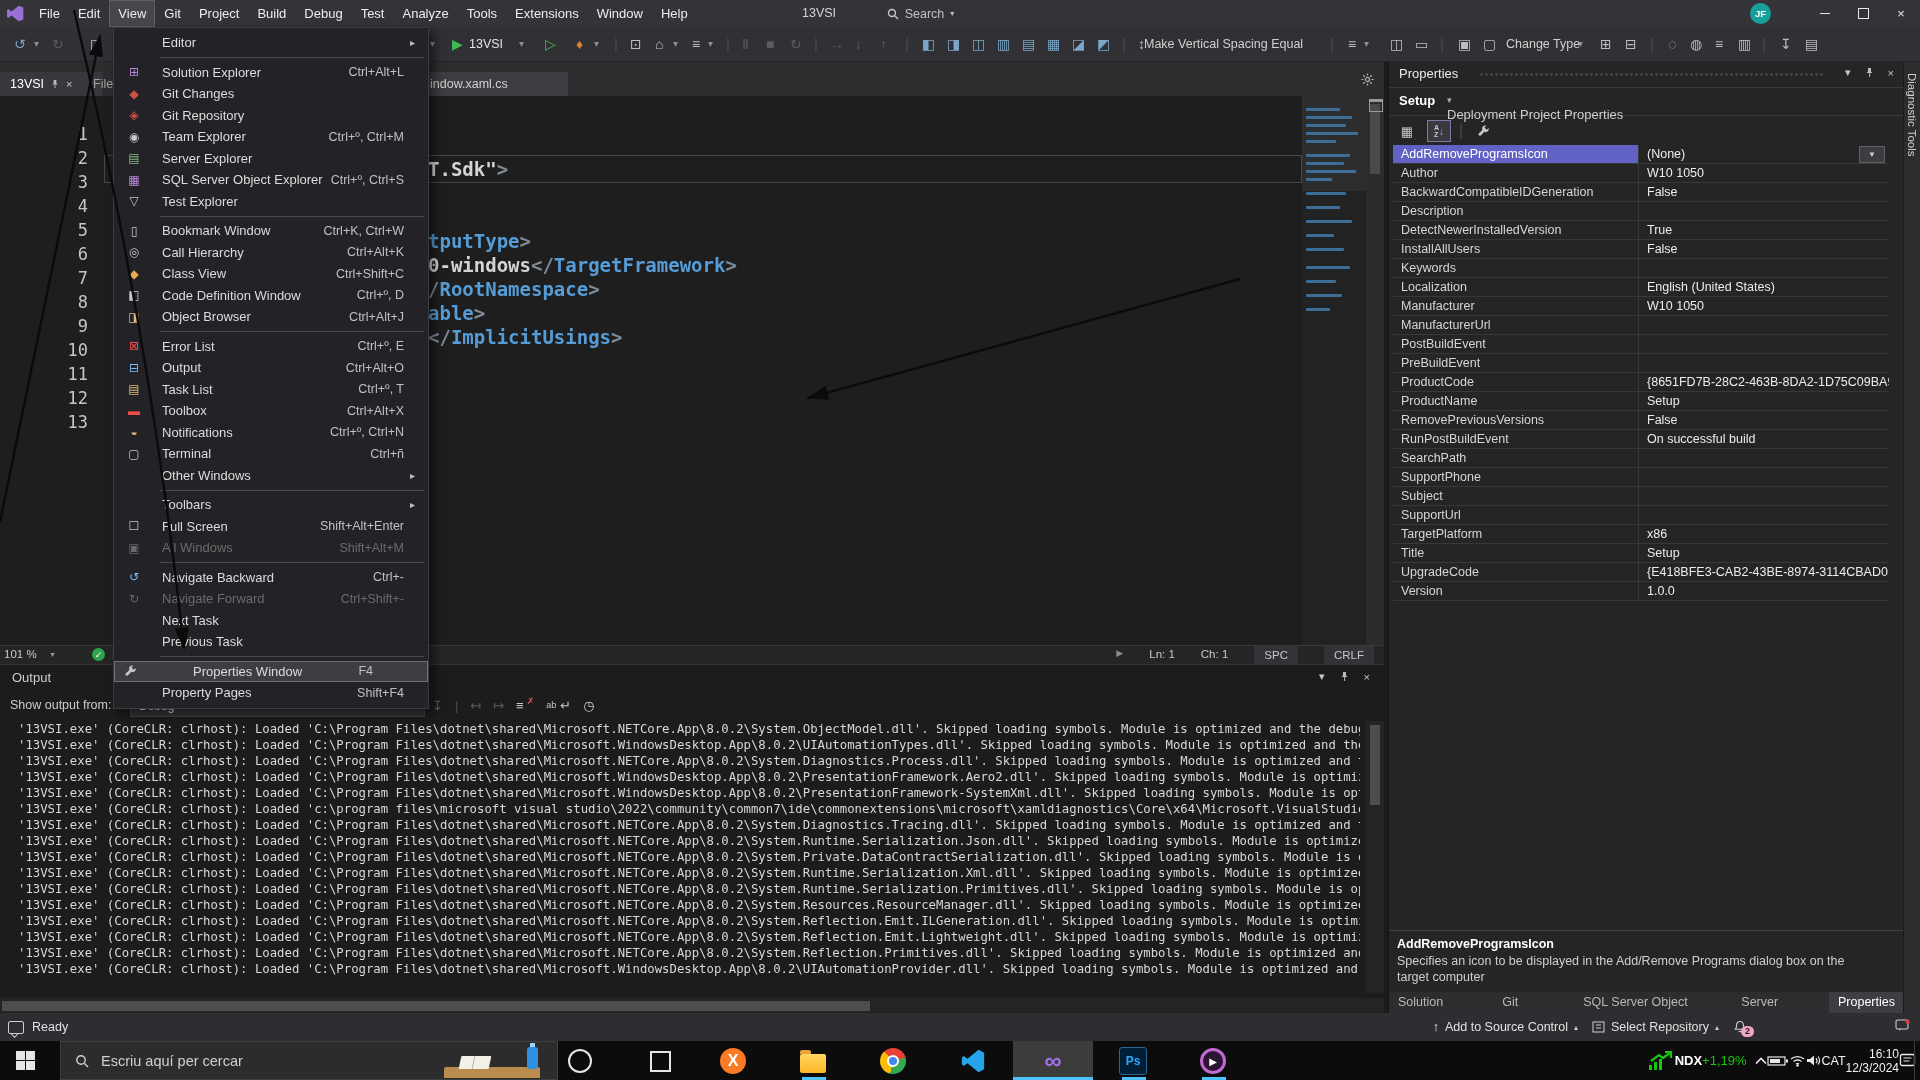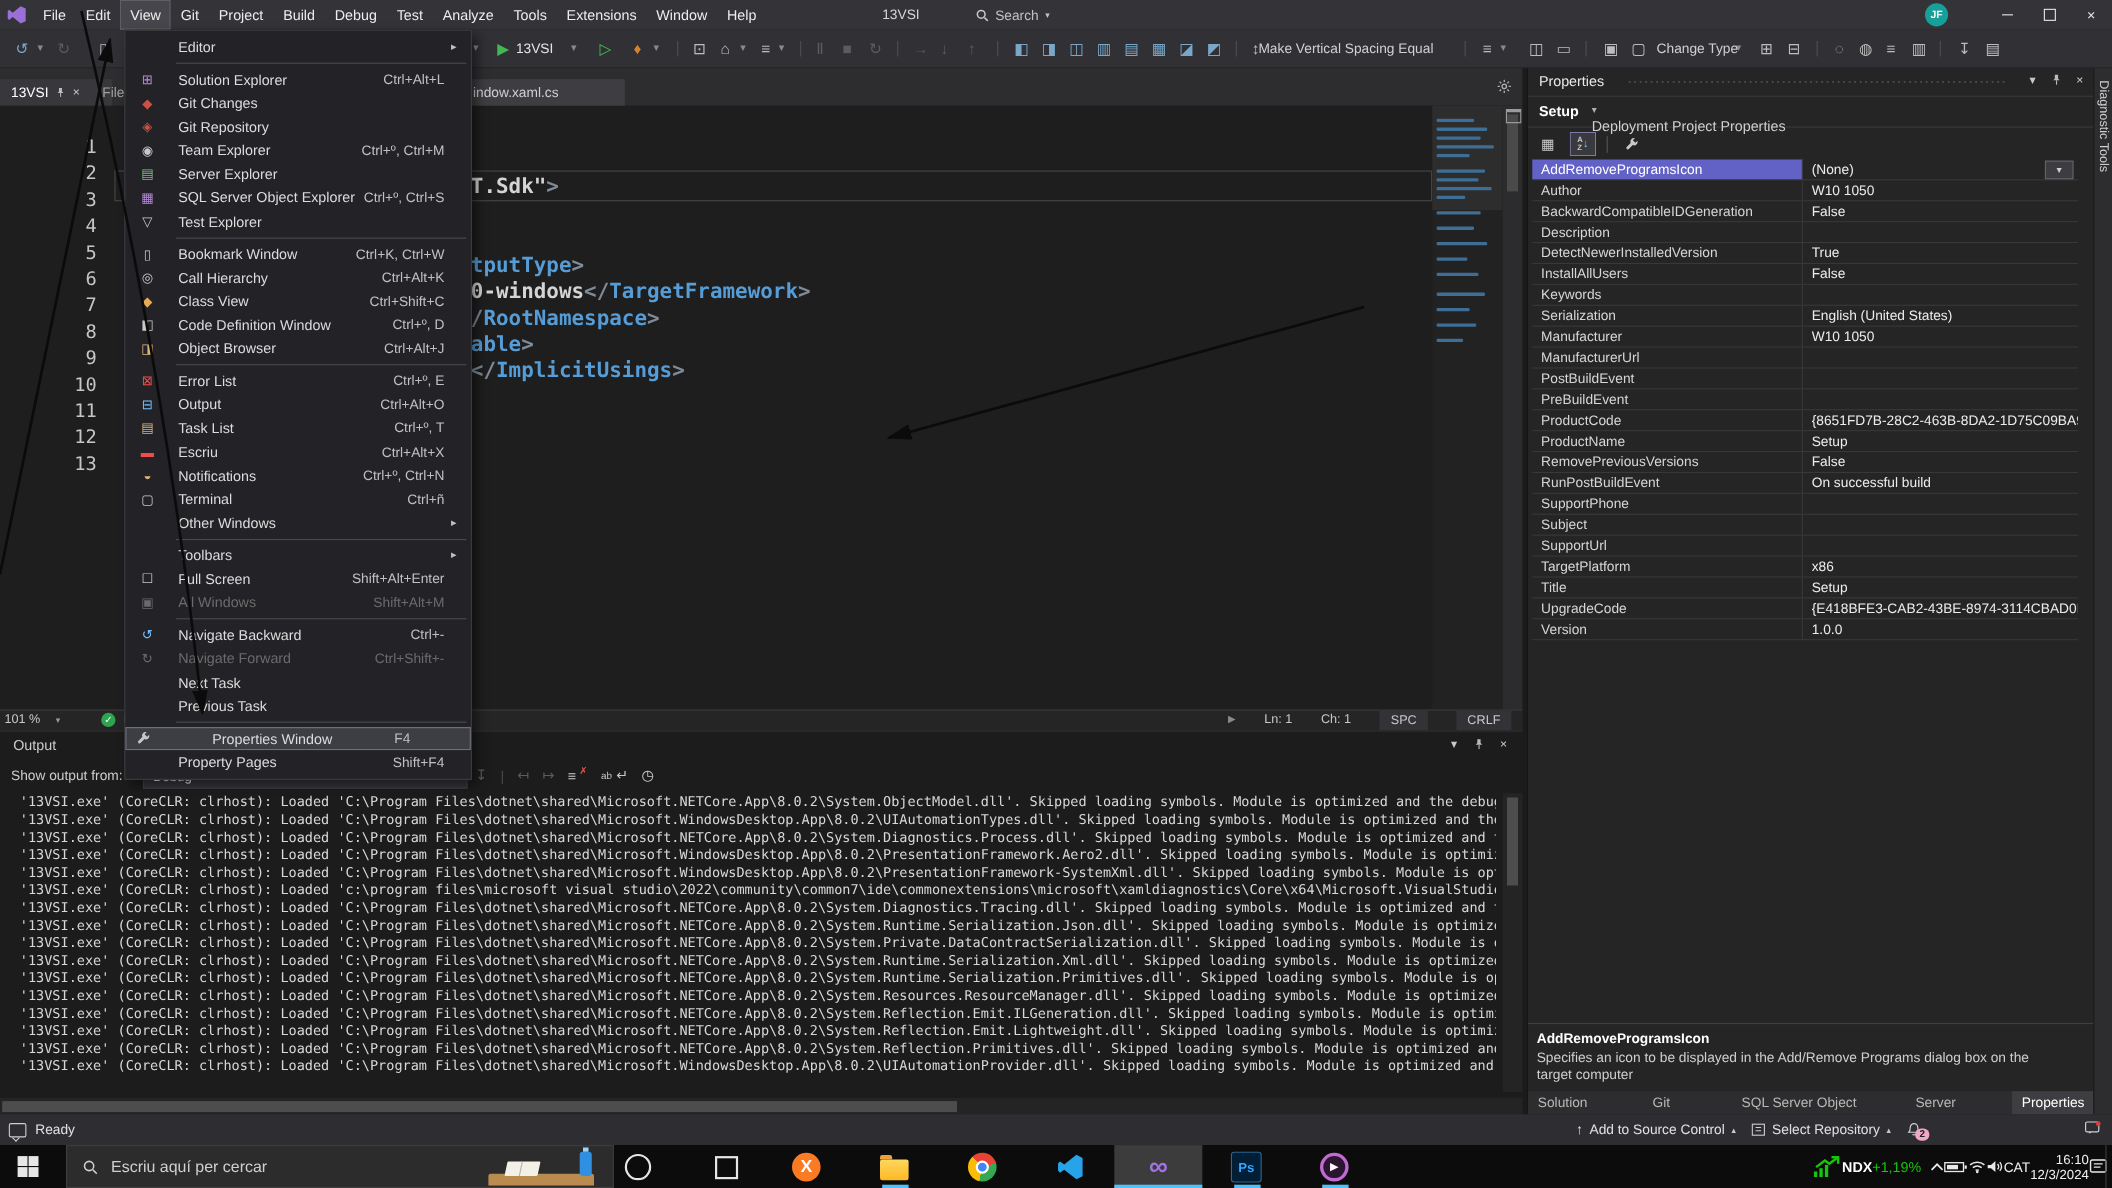--- a/index.html
+++ b/index.html
@@ -576,21 +576,21 @@
 
         </div>
 
         <div class="pg-row">
           <div class="pg-name">Keywords</div>
           <div class="pg-val"></div>
 
         </div>
 
         <div class="pg-row">
-          <div class="pg-name">Serialization</div>
+          <div class="pg-name">Localization</div>
           <div class="pg-val">English (United States)</div>
 
         </div>
 
         <div class="pg-row">
           <div class="pg-name">Manufacturer</div>
           <div class="pg-val">W10 1050</div>
 
         </div>
 
@@ -629,20 +629,25 @@
           <div class="pg-val">False</div>
 
         </div>
 
         <div class="pg-row">
           <div class="pg-name">RunPostBuildEvent</div>
           <div class="pg-val">On successful build</div>
 
         </div>
 
+        <div class="pg-row">
+          <div class="pg-name">SearchPath</div>
+          <div class="pg-val"></div>
+
+        </div>
 
         <div class="pg-row">
           <div class="pg-name">SupportPhone</div>
           <div class="pg-val"></div>
 
         </div>
 
         <div class="pg-row">
           <div class="pg-name">Subject</div>
           <div class="pg-val"></div>
@@ -952,21 +957,21 @@
         <span class="mi-icon" style="color: rgb(220, 182, 122);">▤</span>
 
         <span class="mi-label">Task List</span>
         <span class="mi-short">Ctrl+º, T</span>
         <span class="mi-sub">▸</span>
       </div>
 
       <div class="mi">
         <span class="mi-icon" style="color: rgb(241, 76, 76);">▬</span>
 
-        <span class="mi-label">Escriu</span>
+        <span class="mi-label">Toolbox</span>
         <span class="mi-short">Ctrl+Alt+X</span>
         <span class="mi-sub">▸</span>
       </div>
 
       <div class="mi">
         <span class="mi-icon" style="color: rgb(220, 182, 122);">◒</span>
 
         <span class="mi-label">Notifications</span>
         <span class="mi-short">Ctrl+º, Ctrl+N</span>
         <span class="mi-sub">▸</span>

